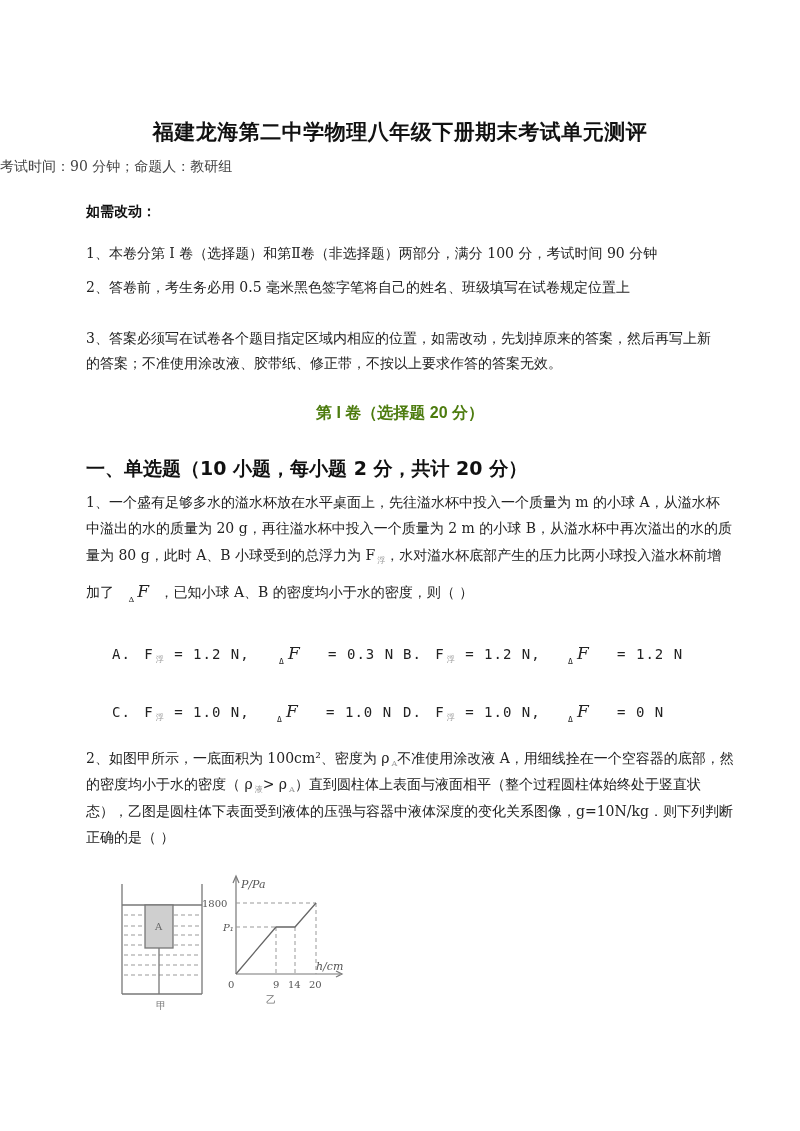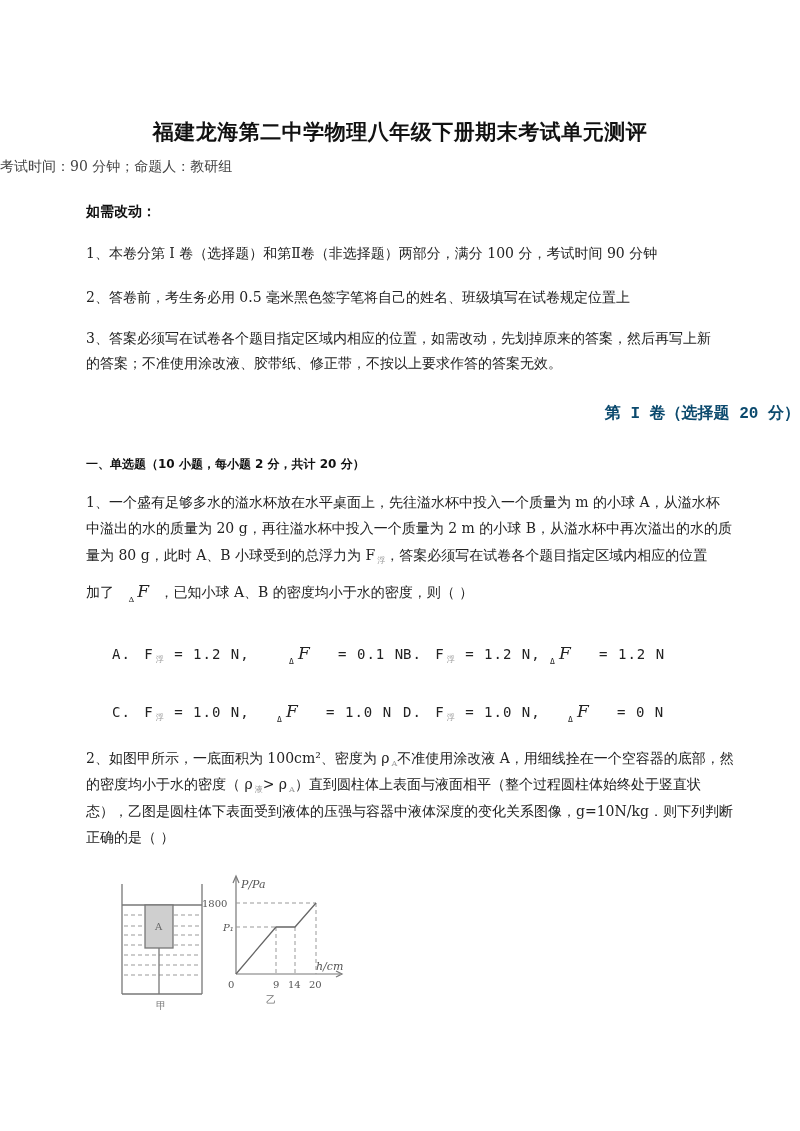--- a/index.html
+++ b/index.html
@@ -5,69 +5,69 @@
     html, body { margin: 0; padding: 0; background: #ffffff; }
     body { width: 800px; height: 1131px; position: relative; overflow: hidden;
            font-family: "DejaVu Serif", "Liberation Serif", serif; color: #222; }
     .abs { position: absolute; white-space: nowrap; }
     .title { left: 0; width: 800px; top: 118px; text-align: center; font-size: 21px; font-weight: bold; color: #111;
              font-family: "DejaVu Sans", "Liberation Sans", sans-serif; letter-spacing: 0.5px; }
     .subtitle { left: 0; width: 800px; top: 158px; text-align: left; font-size: 14px; color: #444; }
     .body-line { left: 86px; font-size: 14px; color: #222; }
     .notice-head { left: 86px; top: 203px; font-size: 14px; font-weight: bold; color: #111;
                    font-family: "DejaVu Sans", "Liberation Sans", sans-serif; }
-    .section-title { left: 0; width: 800px; top: 403px; text-align: right; font-size: 16px; font-weight: bold; color: #0c4a6e;
-                     font-family: Liberation Mono, monospace; }
-    .part-head { left: 86px; top: 456px; font-size: 12px; font-weight: bold; color: #111;
+    .section-title { left: 0; width: 800px; top: 403px; text-align: center; font-size: 16px; font-weight: bold; color: #4d7c0f;
+                     font-family: Liberation Sans, sans-serif; }
+    .part-head { left: 86px; top: 456px; font-size: 19px; font-weight: bold; color: #111;
                  font-family: "DejaVu Sans", "Liberation Sans", sans-serif; }
     .sub { font-size: 8px; color: #999; vertical-align: -3px; margin-left: 2px; }
     .delta { font-size: 8px; vertical-align: -5px; margin-right: 3px; }
     .F { font-style: italic; font-size: 17px; font-family: "DejaVu Serif", serif; }
     .opt { font-size: 14px; font-family: "DejaVu Sans Mono", "Liberation Mono", monospace; letter-spacing: 1px; }
     svg text { font-family: "DejaVu Serif", serif; }
   </style>
 </head>
 <body>
 
 <div class="abs title">福建龙海第二中学物理八年级下册期末考试单元测评</div>
 <div class="abs subtitle">考试时间：90 分钟；命题人：教研组</div>
 
 <div class="abs notice-head">如需改动：</div>
 <div class="abs body-line" style="top:245px">1、本卷分第 I 卷（选择题）和第Ⅱ卷（非选择题）两部分，满分 100 分，考试时间 90 分钟</div>
-<div class="abs body-line" style="top:289px">2、答卷前，考生务必用 0.5 毫米黑色签字笔将自己的姓名、班级填写在试卷规定位置上</div>
+<div class="abs body-line" style="top:279px">2、答卷前，考生务必用 0.5 毫米黑色签字笔将自己的姓名、班级填写在试卷规定位置上</div>
 <div class="abs body-line" style="top:330px">3、答案必须写在试卷各个题目指定区域内相应的位置，如需改动，先划掉原来的答案，然后再写上新</div>
 <div class="abs body-line" style="top:355px">的答案；不准使用涂改液、胶带纸、修正带，不按以上要求作答的答案无效。</div>
 
 <div class="abs section-title">第 I 卷（选择题    20 分）</div>
 <div class="abs part-head">一、单选题（10 小题，每小题 2 分，共计 20 分）</div>
 
 <div>
   <div class="abs body-line" style="top:494px">1、一个盛有足够多水的溢水杯放在水平桌面上，先往溢水杯中投入一个质量为 m 的小球 A，从溢水杯</div>
   <div class="abs body-line" style="top:520px">中溢出的水的质量为 20 g，再往溢水杯中投入一个质量为 2 m 的小球 B，从溢水杯中再次溢出的水的质</div>
   <div class="abs body-line" style="top:547px">
-    <span>量为 80  g，此时 A、B 小球受到的总浮力为 F</span><span class="sub">浮</span><span>，答案必须写在试卷各个题目指定区域内相应的位置</span>
+    <span>量为 80  g，此时 A、B 小球受到的总浮力为 F</span><span class="sub">浮</span><span>，水对溢水杯底部产生的压力比两小球投入溢水杯前增</span>
   </div>
   <div class="abs body-line" style="top:581px">
     <span>加了</span>
     <span style="margin-left:10px"><span class="delta">Δ</span><span class="F">F</span></span>
     <span style="margin-left:6px">，已知小球 A、B 的密度均小于水的密度，则（      ）</span>
   </div>
 
   <div class="abs opt" style="left:112px; top:643px">
     <span>A.</span>
     <span style="margin-left:4px">F</span><span class="sub">浮</span>
     <span>= 1.2 N,</span>
-    <span style="margin-left:30px"><span class="delta">Δ</span><span class="F">F</span></span>
-    <span style="margin-left:18px">= 0.1 N</span>
+    <span style="margin-left:20px"><span class="delta">Δ</span><span class="F">F</span></span>
+    <span style="margin-left:18px">= 0.3 N</span>
   </div>
   <div class="abs opt" style="left:403px; top:643px">
     <span>B.</span>
     <span style="margin-left:4px">F</span><span class="sub">浮</span>
     <span>= 1.2 N,</span>
-    <span style=""><span class="delta">Δ</span><span class="F">F</span></span>
+    <span style="margin-left:18px"><span class="delta">Δ</span><span class="F">F</span></span>
     <span style="margin-left:18px">= 1.2 N</span>
   </div>
   <div class="abs opt" style="left:112px; top:701px">
     <span>C.</span>
     <span style="margin-left:4px">F</span><span class="sub">浮</span>
     <span>= 1.0 N,</span>
     <span style="margin-left:18px"><span class="delta">Δ</span><span class="F">F</span></span>
     <span style="margin-left:18px">= 1.0 N</span>
   </div>
   <div class="abs opt" style="left:403px; top:701px">

